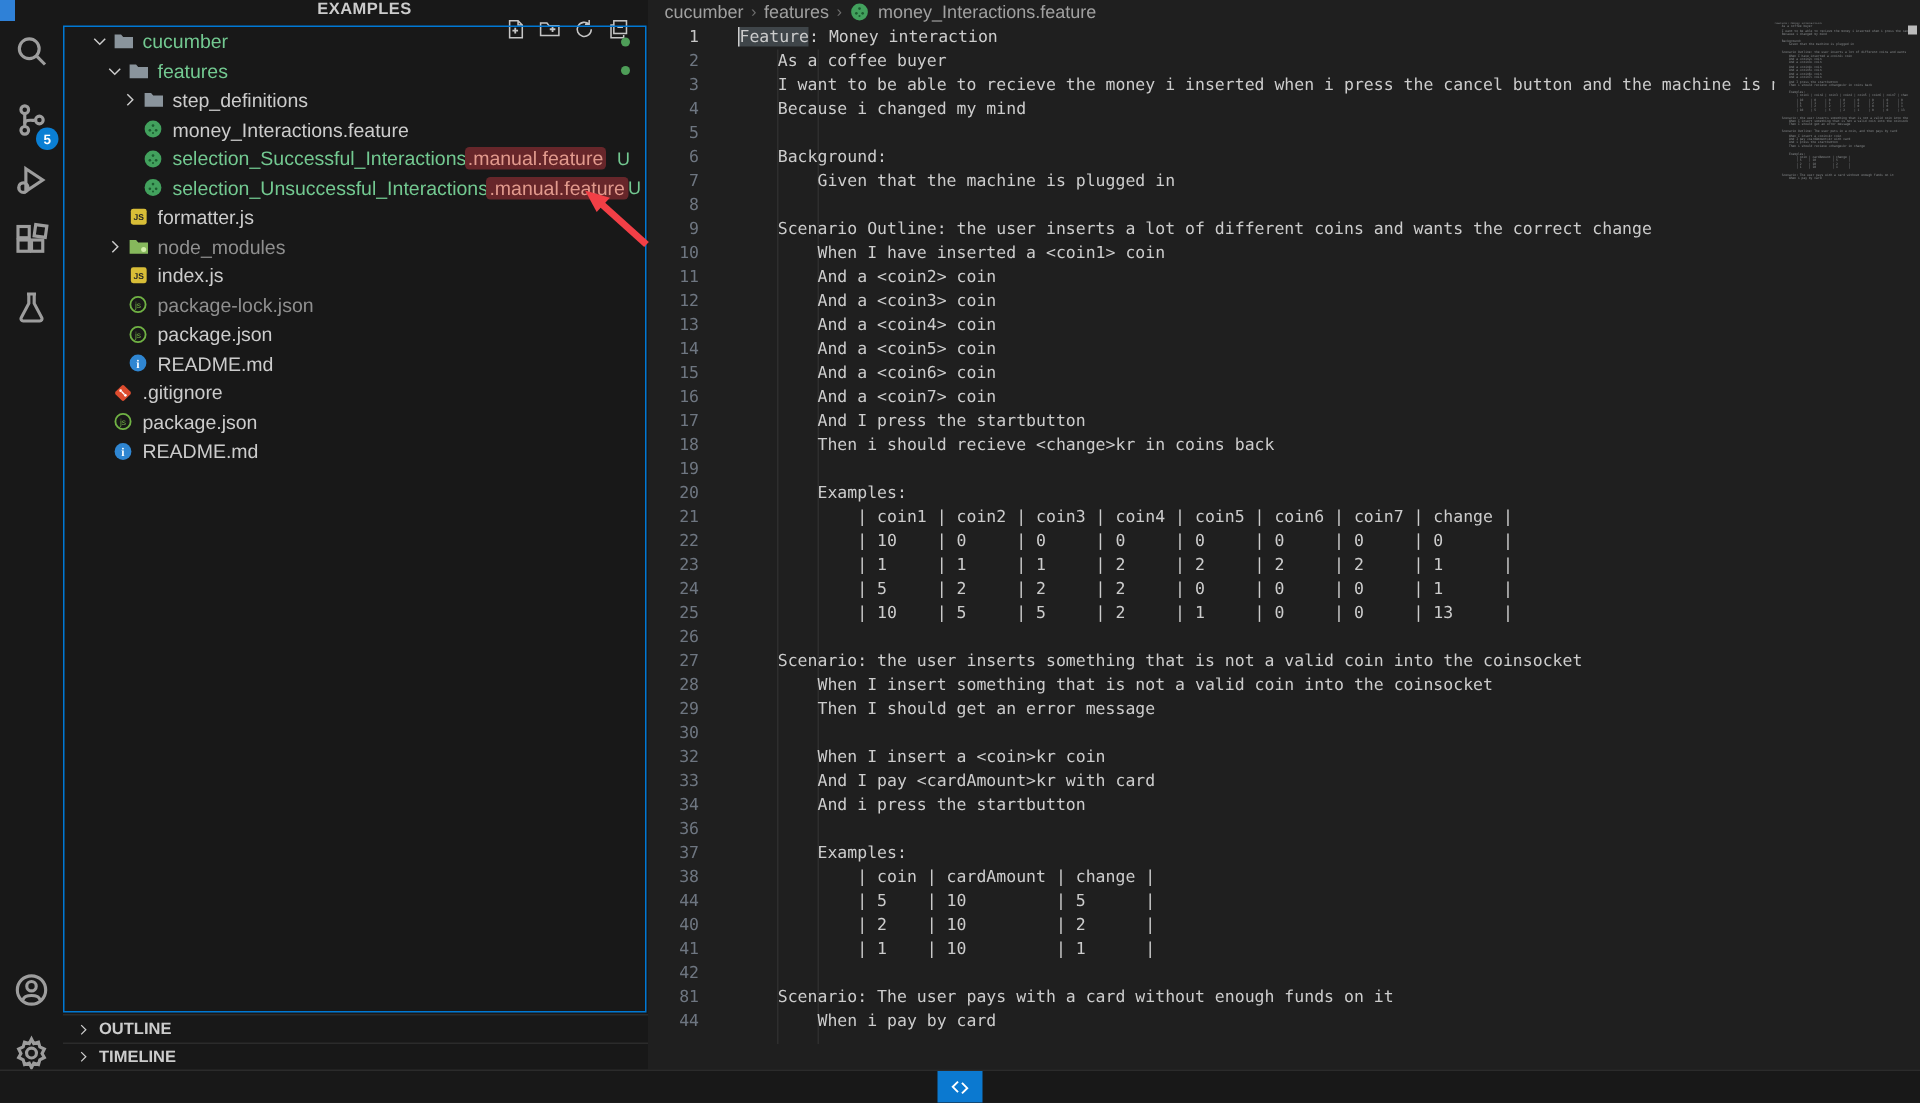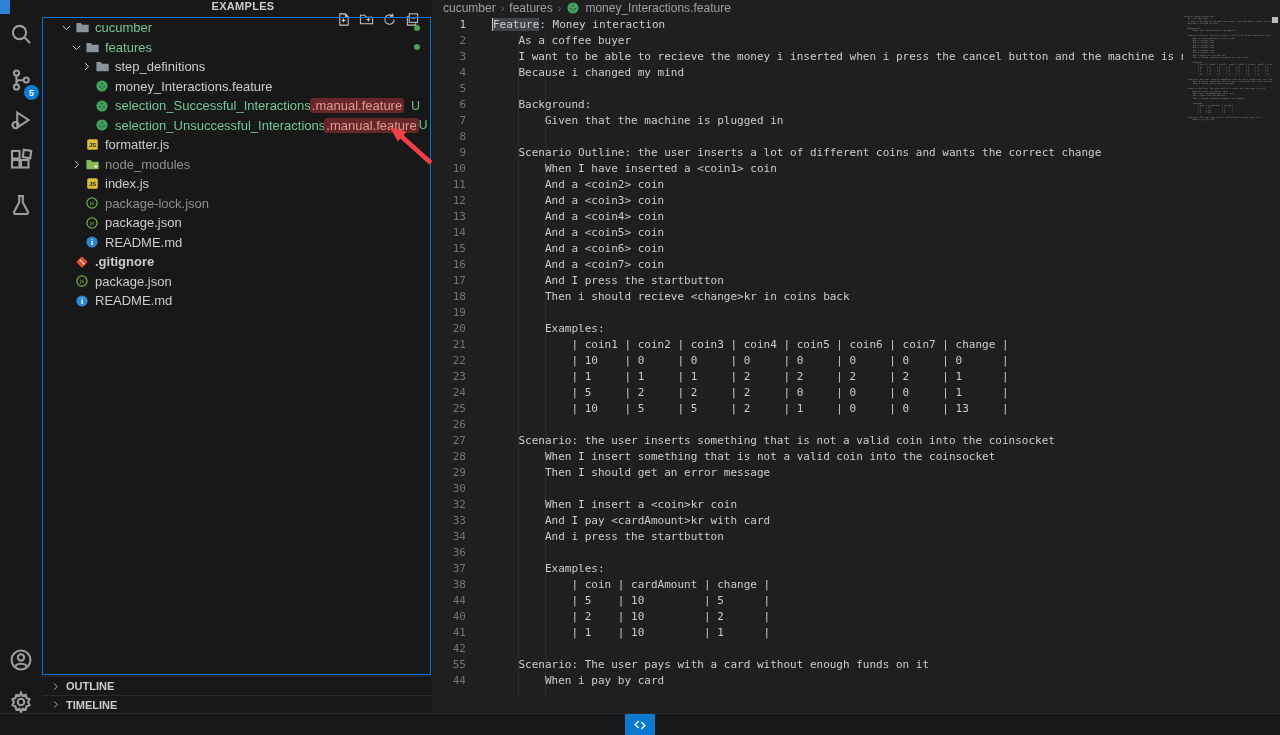--- a/index.html
+++ b/index.html
@@ -314,21 +314,21 @@
             <span class="chev"></span>
             <span class="ficon">
               <svg width="14" height="14" viewBox="0 0 16 16">
                 <circle cx="8" cy="8" r="6.4" fill="#2f86d2"></circle>
                 <text x="8" y="11.6" font-size="9" font-weight="bold" fill="#fff" text-anchor="middle" font-family="Liberation Serif,serif">i</text>
               </svg>
             </span>
             <span class="lbl default">README.md</span>
             <span class="right"></span>
           </div>
-          <div class="trow" style="padding-left: 16px; font-weight: bold;">
+          <div class="trow" style="padding-left: 16px;">
             <span class="chev"></span>
             <span class="ficon">
               <svg width="14" height="14" viewBox="0 0 16 16">
                 <rect x="3.3" y="3.3" width="9.4" height="9.4" rx="1.5" transform="rotate(45 8 8)" fill="#dd4c2e"></rect>
                 <circle cx="6.2" cy="6.2" r="1" fill="#fff"></circle>
                 <circle cx="9.8" cy="9.8" r="1" fill="#fff"></circle>
                 <line x1="6.9" y1="6.9" x2="9.1" y2="9.1" stroke="#fff" stroke-width="1.1"></line>
               </svg>
             </span>
             <span class="lbl default">.gitignore</span>
@@ -425,21 +425,21 @@
         <div class="code-line"><span class="ln">32</span><span class="lc">        When I insert a &lt;coin&gt;kr coin</span></div>
         <div class="code-line"><span class="ln">33</span><span class="lc">        And I pay &lt;cardAmount&gt;kr with card</span></div>
         <div class="code-line"><span class="ln">34</span><span class="lc">        And i press the startbutton</span></div>
         <div class="code-line"><span class="ln">36</span><span class="lc"></span></div>
         <div class="code-line"><span class="ln">37</span><span class="lc">        Examples:</span></div>
         <div class="code-line"><span class="ln">38</span><span class="lc">            | coin | cardAmount | change |</span></div>
         <div class="code-line"><span class="ln">44</span><span class="lc">            | 5    | 10         | 5      |</span></div>
         <div class="code-line"><span class="ln">40</span><span class="lc">            | 2    | 10         | 2      |</span></div>
         <div class="code-line"><span class="ln">41</span><span class="lc">            | 1    | 10         | 1      |</span></div>
         <div class="code-line"><span class="ln">42</span><span class="lc"></span></div>
-        <div class="code-line"><span class="ln">55</span><span class="lc">    Scenario: The user pays with a card without enough funds on it</span></div>
+        <div class="code-line"><span class="ln">81</span><span class="lc">    Scenario: The user pays with a card without enough funds on it</span></div>
         <div class="code-line"><span class="ln">44</span><span class="lc">        When i pay by card</span></div>
       </div>
     <div class="minimap">
         <pre id="minimap-pre">Feature: Money interaction
     As a coffee buyer
     I want to be able to recieve the money i inserted when i press the cancel button and the machine is not
     Because i changed my mind
 
     Background:
         Given that the machine is plugged in

